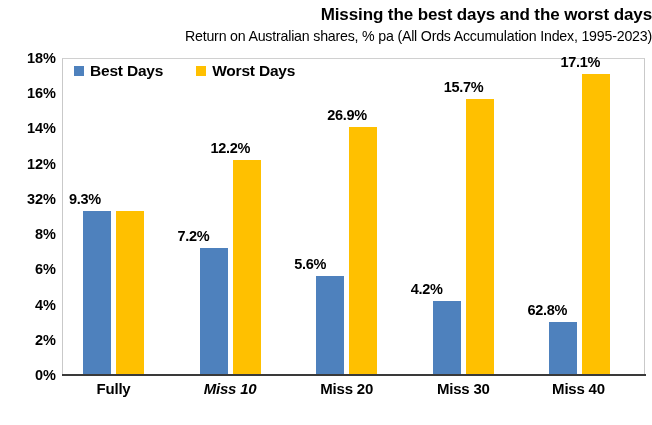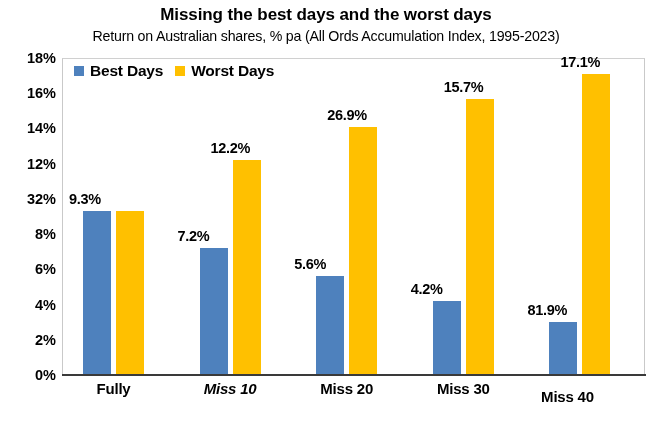--- a/index.html
+++ b/index.html
@@ -22,21 +22,21 @@
     height: 425px;
     background: #ffffff;
   }
 
   
   .title-block {
     position: absolute;
     left: 0;
     top: 4px;
     width: 652px;
-    text-align: center;
+    text-align: right;
   }
   .chart-title {
     font-size: 17px;
     font-weight: bold;
     line-height: 22px;
     letter-spacing: -0.1px;
   }
   .chart-subtitle {
     font-size: 14.2px;
     font-weight: normal;
@@ -85,21 +85,21 @@
     transform: translateY(-7px);
   }
 
   
   .legend {
     position: absolute;
     left: 74px;
     top: 63px;
     display: flex;
     align-items: center;
-    gap: 12px;
+    gap: 33px;
   }
   .legend-item {
     display: flex;
     align-items: center;
     gap: 6px;
   }
   .legend-swatch {
     width: 10px;
     height: 10px;
     display: block;
@@ -216,27 +216,27 @@
       </div>
       <div class="bar-group" style="left: 349.8px; width: 103px;">
         <div class="bar bar-best" style="height: 73.9667px; background: rgb(78, 129, 189);"></div>
         <div class="bar bar-worst" style="height: 276.494px; background: rgb(255, 192, 0);"></div>
         <div class="bar-label" style="left: -1px; width: 70px; bottom: 77.9667px;">4.2%</div>
         <div class="bar-label" style="left: 32px; width: 72px; bottom: 280.494px;">15.7%</div>
       </div>
       <div class="bar-group" style="left: 466.4px; width: 103px;">
         <div class="bar bar-best" style="height: 52.8333px; background: rgb(78, 129, 189);"></div>
         <div class="bar bar-worst" style="height: 301.15px; background: rgb(255, 192, 0);"></div>
-        <div class="bar-label" style="left: -1px; width: 70px; bottom: 56.8333px;">81.9%</div>
+        <div class="bar-label" style="left: -1px; width: 70px; bottom: 56.8333px;">62.8%</div>
         <div class="bar-label" style="left: 32px; width: 72px; bottom: 305.15px;">17.1%</div>
       </div>
     </div>
 
   <div class="x-axis" id="x-axis">
       <div class="x-tick" style="left: 0px; width: 103px;"><span>Fully</span></div>
       <div class="x-tick" style="left: 116.6px; width: 103px; font-style: italic;"><span>Miss 10</span></div>
       <div class="x-tick" style="left: 233.2px; width: 103px;"><span>Miss 20</span></div>
       <div class="x-tick" style="left: 349.8px; width: 103px;"><span>Miss 30</span></div>
-      <div class="x-tick" style="left: 454px; width: 103px; margin-top: 8px;"><span>Miss 40</span></div>
+      <div class="x-tick" style="left: 465px; width: 103px;"><span>Miss 40</span></div>
     </div>
 
 <div class="axis-baseline" style="background: rgb(58, 58, 58);"></div>
   </div>
 
 </body></html>

